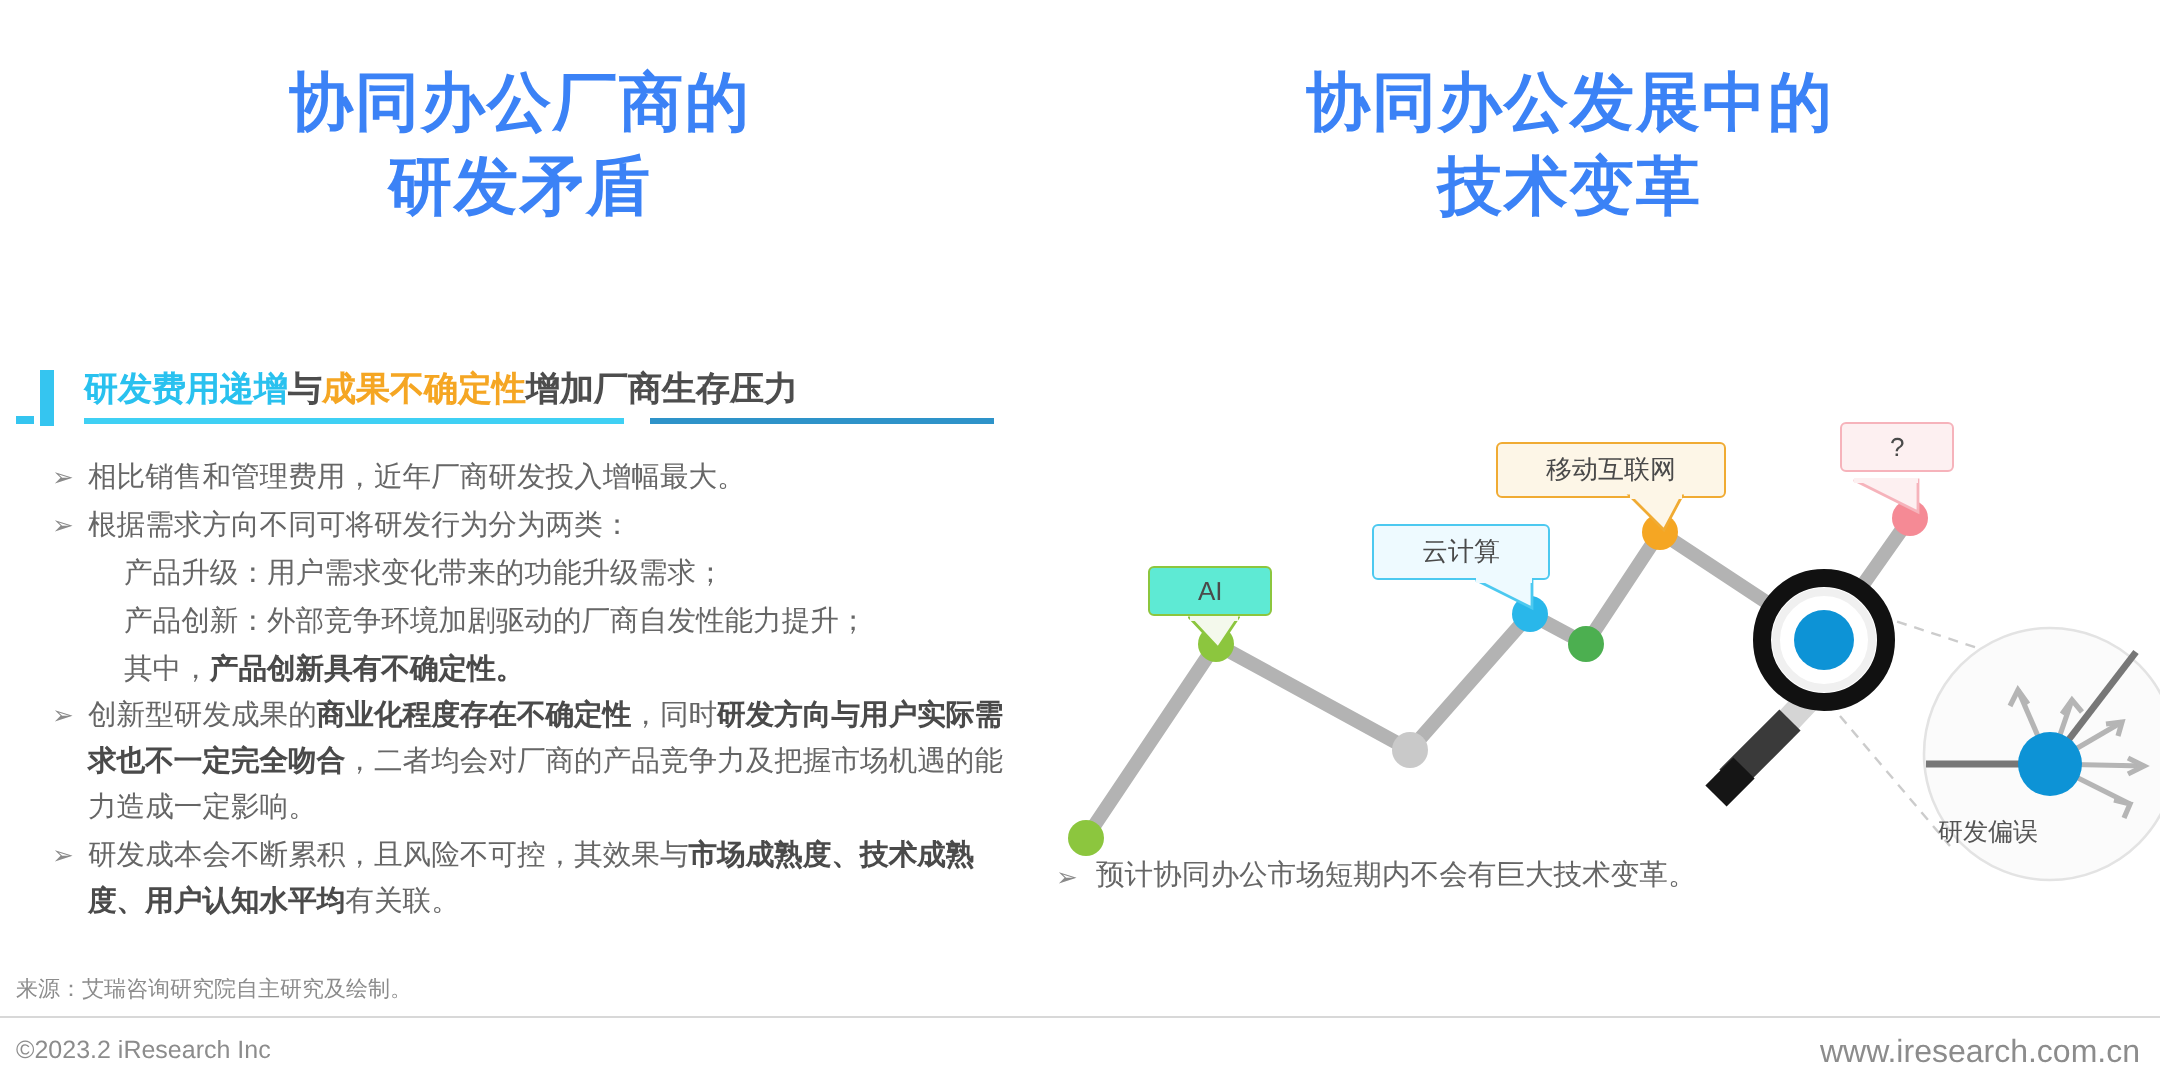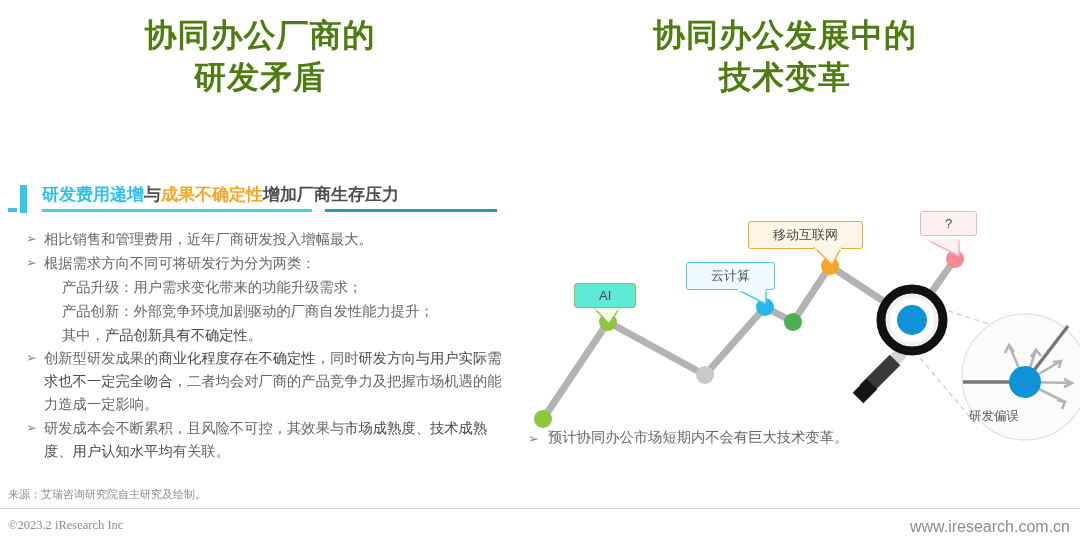--- a/index.html
+++ b/index.html
@@ -13,23 +13,24 @@
   }
   .slide{position:relative;width:1080px;height:546px;}
 
   
   .title{
     position:absolute;
     text-align:center;
     font-size:32px;
     font-weight:bold;
     line-height:1.32;
-    color:#4d7c0f;
+    color:#3b82f6;
     letter-spacing:1px;
     white-space:pre-line;
+    margin-top:16px;
   }
   #title-left{left:40px;top:14px;width:440px;}
   #title-right{left:565px;top:14px;width:440px;}
 
   
   .accent-bar{
     position:absolute;left:20px;top:185px;width:7px;height:28px;
     background:#35c5f0;
   }
   .accent-dash{
@@ -56,34 +57,34 @@
   .bullets{
     position:absolute;left:26px;top:228px;width:486px;
     font-size:14.3px;line-height:1.60;color:#666;
   }
   .b-row{display:flex;align-items:flex-start;margin-bottom:1px;}
   .b-mark{
     width:18px;flex:0 0 18px;color:#8a8a8a;font-size:13px;line-height:1.62;
   }
   .b-text{flex:1;}
   .b-indent{padding-left:18px;}
-  .b-text b, .b-indent b{color:#4a4a4a;font-weight:normal;}
+  .b-text b, .b-indent b{color:#4a4a4a;font-weight:bold;}
 
   .source{
     position:absolute;left:8px;top:487px;
     font-size:11px;color:#8c8c8c;
   }
 
   
   .footer-line{
     position:absolute;left:0;top:508px;width:1080px;height:1px;
     background:#d8d8d8;
   }
   .footer-left{
-    position:absolute;left:8px;top:518px;font-size:12.5px;color:#8c8c8c;font-family:Liberation Serif, serif;
+    position:absolute;left:8px;top:518px;font-size:12.5px;color:#8c8c8c;
   }
   .footer-right{
     position:absolute;right:10px;top:518px;font-size:16px;color:#8c8c8c;
   }
 
   
   .diagram{position:absolute;left:520px;top:180px;width:560px;height:270px;}
 
   .callout{
     position:absolute;

